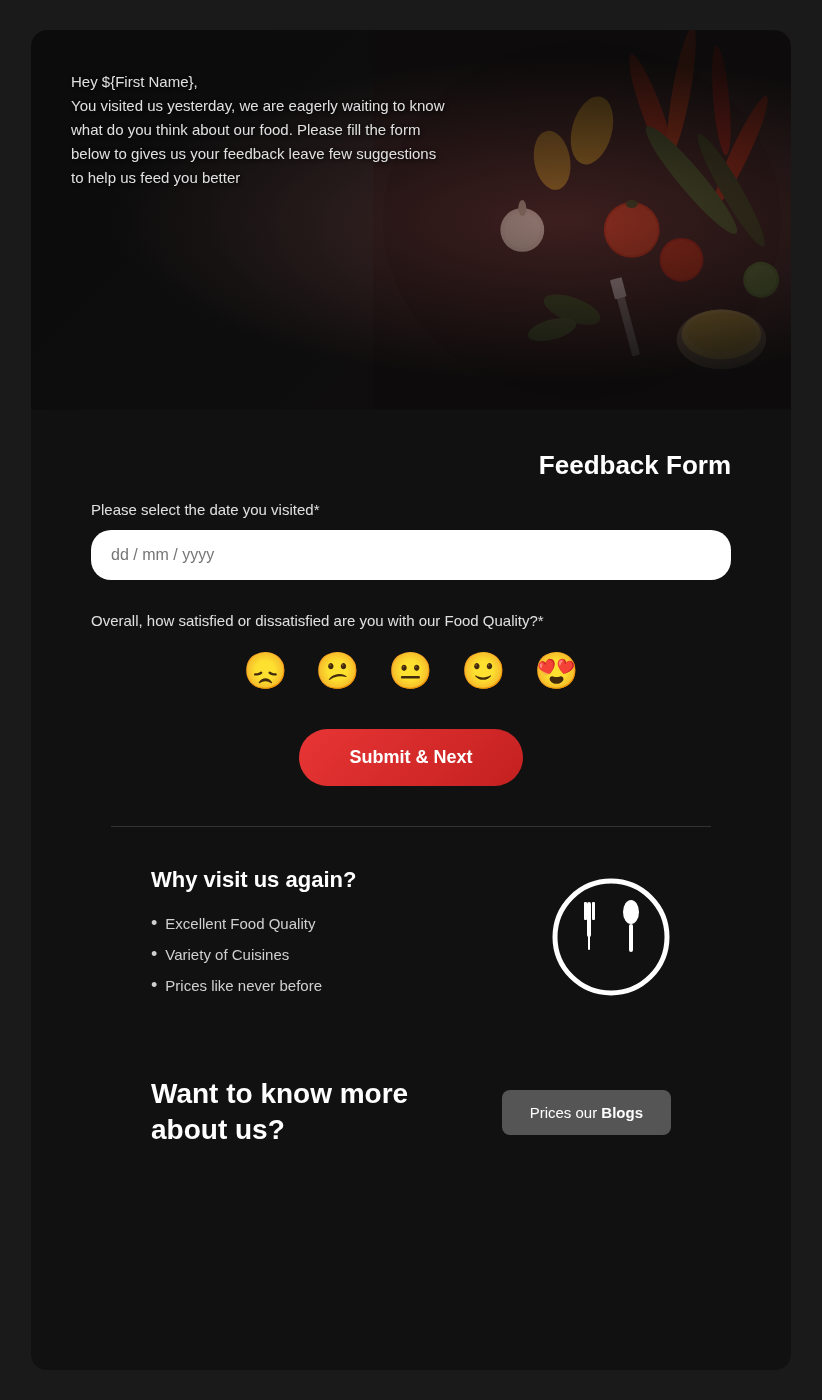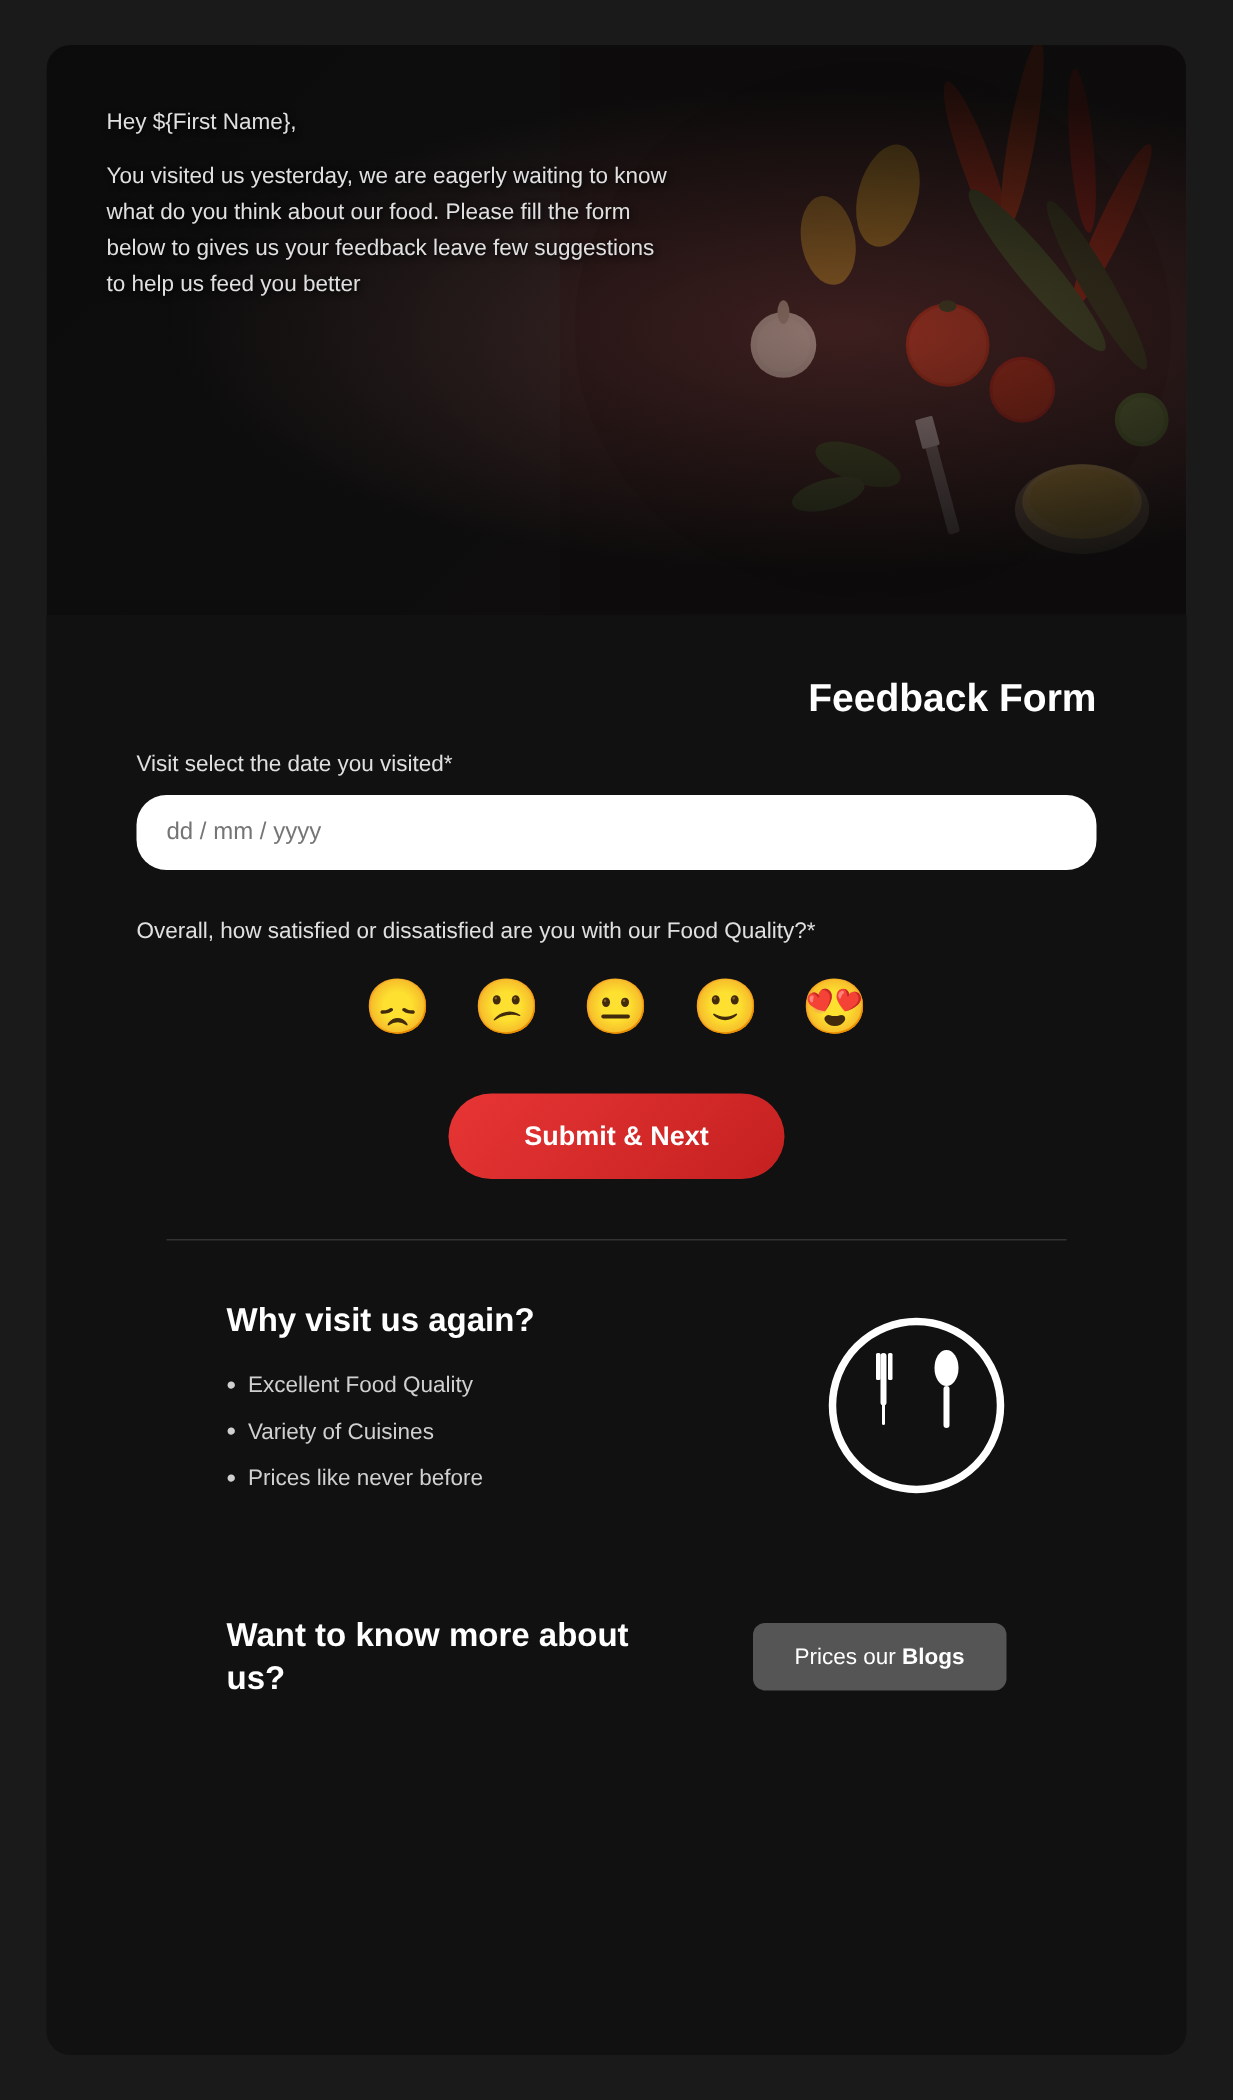--- a/index.html
+++ b/index.html
@@ -193,21 +193,21 @@
 
     
     .blog-section {
       padding: 30px 60px 60px 60px;
       display: flex;
       justify-content: space-between;
       align-items: center;
     }
 
     .blog-title {
-      font-size: 22px;
+      font-size: 28px;
       font-weight: 700;
       color: #ffffff;
       line-height: 1.3;
       max-width: 280px;
     }
 
     .blog-btn {
       background: #555;
       color: #fff;
       font-size: 15px;
@@ -278,30 +278,30 @@
         <circle cx="390" cy="250" r="15" fill="#5a9a3a"></circle>
 
         <circle cx="150" cy="200" r="22" fill="#e8e0d0"></circle>
         <circle cx="150" cy="200" r="18" fill="#f0ead8"></circle>
         <ellipse cx="150" cy="178" rx="4" ry="8" fill="#c8c0a8"></ellipse>
       </svg>
     </div>
 
     <div class="hero-content">
       <div class="hero-body">
-        <p style="margin-bottom:12px;">Hey ${First Name},</p>
+        <p style="margin-bottom:0;">Hey ${First Name},</p>
         <p>You visited us yesterday, we are eagerly waiting to know what do you think about our food. Please fill the form below to gives us your feedback leave few suggestions to help us feed you better</p>
       </div>
     </div>
   </div>
 
   <div class="form-section">
     <h2 class="form-title">Feedback Form</h2>
 
-    <label class="form-label">Visit select the date you visited*</label>
+    <label class="form-label">Please select the date you visited*</label>
     <input type="text" class="date-input" placeholder="dd / mm / yyyy" style="">
 
     <label class="satisfaction-label">Overall, how satisfied or dissatisfied are you with our Food Quality?*</label>
 
     <div class="emoji-row">
       <button class="emoji-btn" title="Very Dissatisfied">😞</button>
       <button class="emoji-btn" title="Dissatisfied">😕</button>
       <button class="emoji-btn" title="Neutral">😐</button>
       <button class="emoji-btn" title="Satisfied">🙂</button>
       <button class="emoji-btn" title="Very Satisfied">😍</button>

